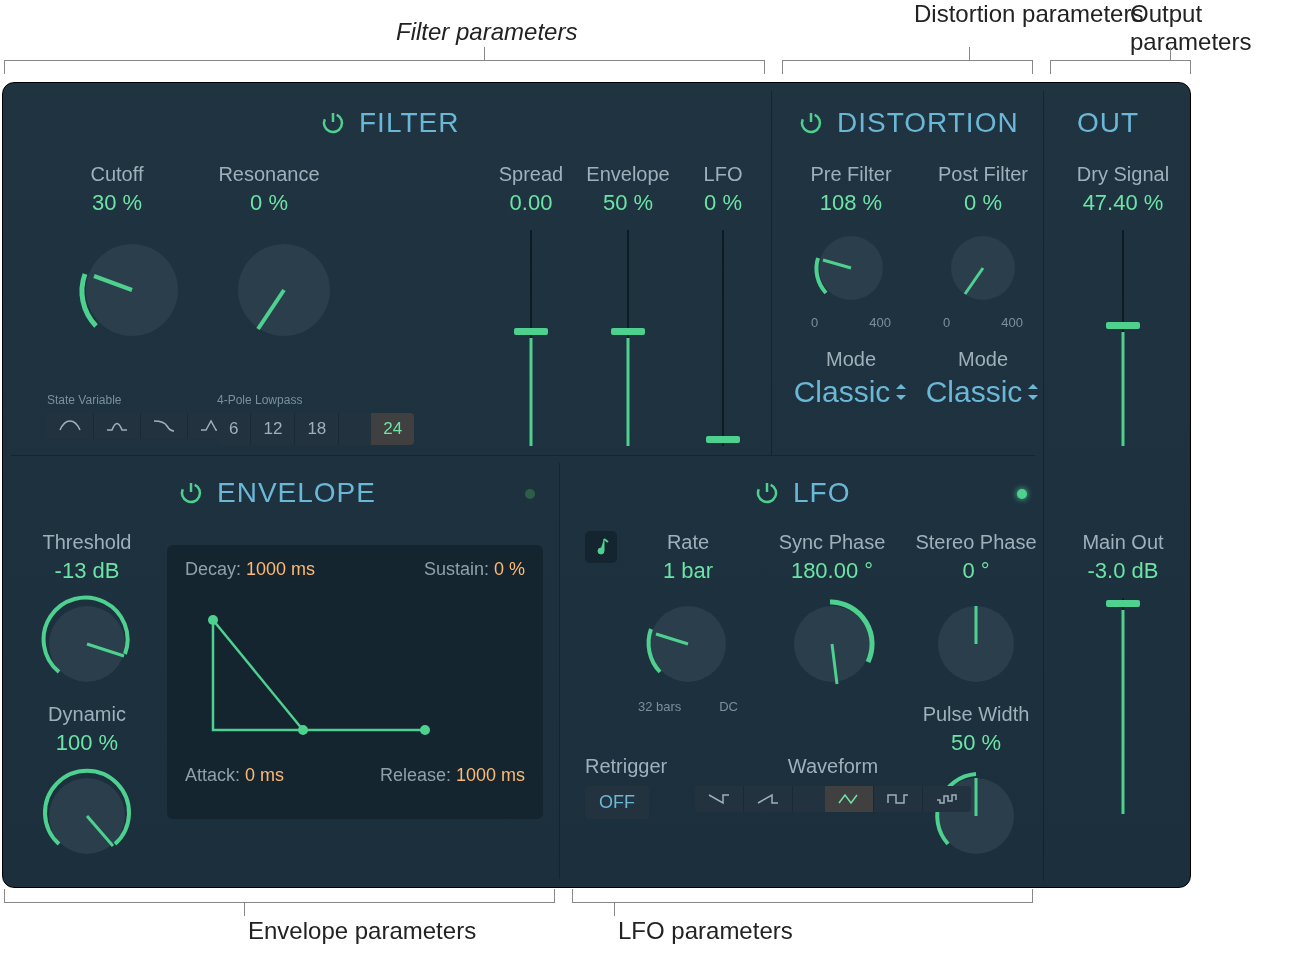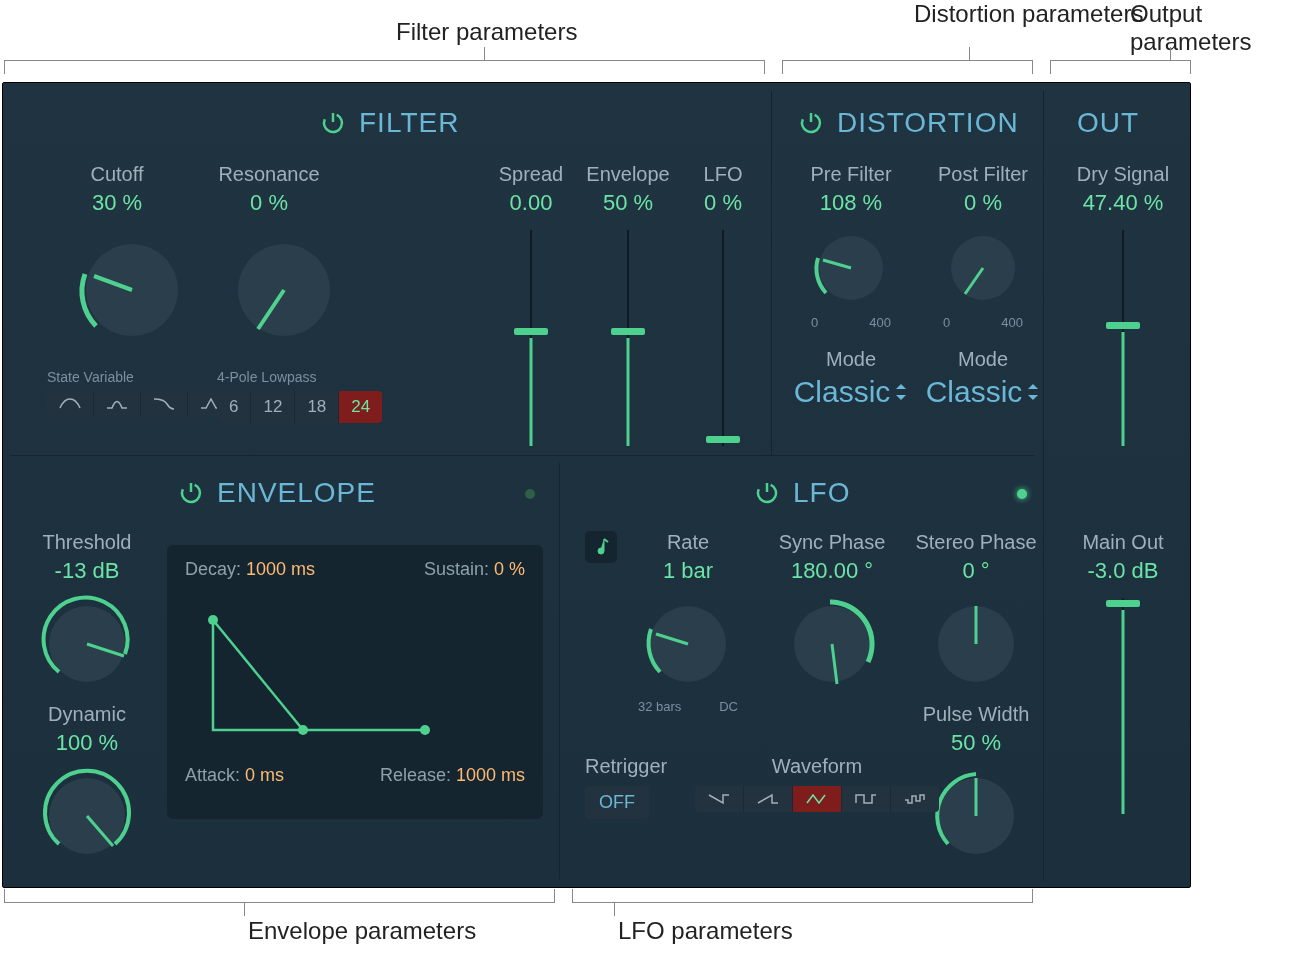--- a/index.html
+++ b/index.html
@@ -29,21 +29,21 @@
   }
 
   .panel {
     position: absolute;
     left: 2px;
     top: 82px;
     width: 1187px;
     height: 804px;
     background: linear-gradient(#1f3341, #1b2f3d);
     border: 1px solid #000;
-    border-radius: 2px;
+    border-radius: 12px;
     color: #aab7c0;
     font-size: 19px;
   }
   .section-title {
     color: #6bb7d6;
     font-size: 28px;
     letter-spacing: 1px;
     display: flex;
     align-items: center;
     gap: 14px;
@@ -101,38 +101,38 @@
   .slider-thumb {
     position: absolute;
     left: 50%;
     width: 34px;
     height: 7px;
     background: #4ed18f;
     border-radius: 2px;
     transform: translate(-17px, -3px);
   }
 
-  .small-text { font-size: 14px; color:#7a909d; }
+  .small-text { font-size: 12px; color:#7a909d;margin-top:24px; }
   .tiny-text { font-size: 13px; color:#7a909d; }
 
   .segmented {
     display: flex;
     background: #22333f;
     border-radius: 4px;
     overflow: hidden;
   }
   .segmented .seg {
     padding: 6px 12px;
     font-size: 17px;
     color: #9fb0bb;
     border-right: 1px solid #1a2a35;
     display:flex; align-items:center; justify-content:center;
   }
   .segmented .seg:last-child { border-right:none; }
-  .segmented .seg.active { background:#7f1d1d; color:#6ce4a5; }
+  .segmented .seg.active { background:#404040; color:#6ce4a5;margin-left:32px; }
 
   .dropdown {
     color:#6bb7d6;
     font-size:30px;
     display:flex; align-items:center; gap:6px;
   }
   .updown {
     display:inline-block; width:12px; height:16px; position:relative;
   }
   .updown::before, .updown::after {
@@ -155,21 +155,21 @@
   .indicator-dot.on { background:#4ed18f; box-shadow:0 0 6px #4ed18f; }
 
   .off-button {
     background:#22333f; color:#6bb7d6; padding:6px 14px; border-radius:4px; font-size:18px;
     display:inline-block;
   }
 </style>
 </head>
 <body>
 
-<div class="callout" style="left:396px; top:18px;">Filter parameters</div>
+<div class="callout" style="left:396px; top:18px;font-style:italic;">Filter parameters</div>
 <div class="callout-line" style="left:4px; top:60px; width:760px;"></div>
 <div class="callout-tick" style="left:4px; top:60px; height:14px;"></div>
 <div class="callout-tick" style="left:764px; top:60px; height:14px;"></div>
 <div class="callout-tick" style="left:484px; top:47px; height:14px;"></div>
 
 <div class="callout" style="left:914px; top:0px;">Distortion parameters</div>
 <div class="callout-line" style="left:782px; top:60px; width:250px;"></div>
 <div class="callout-tick" style="left:782px; top:60px; height:14px;"></div>
 <div class="callout-tick" style="left:1032px; top:60px; height:14px;"></div>
 <div class="callout-tick" style="left:969px; top:47px; height:14px;"></div>

